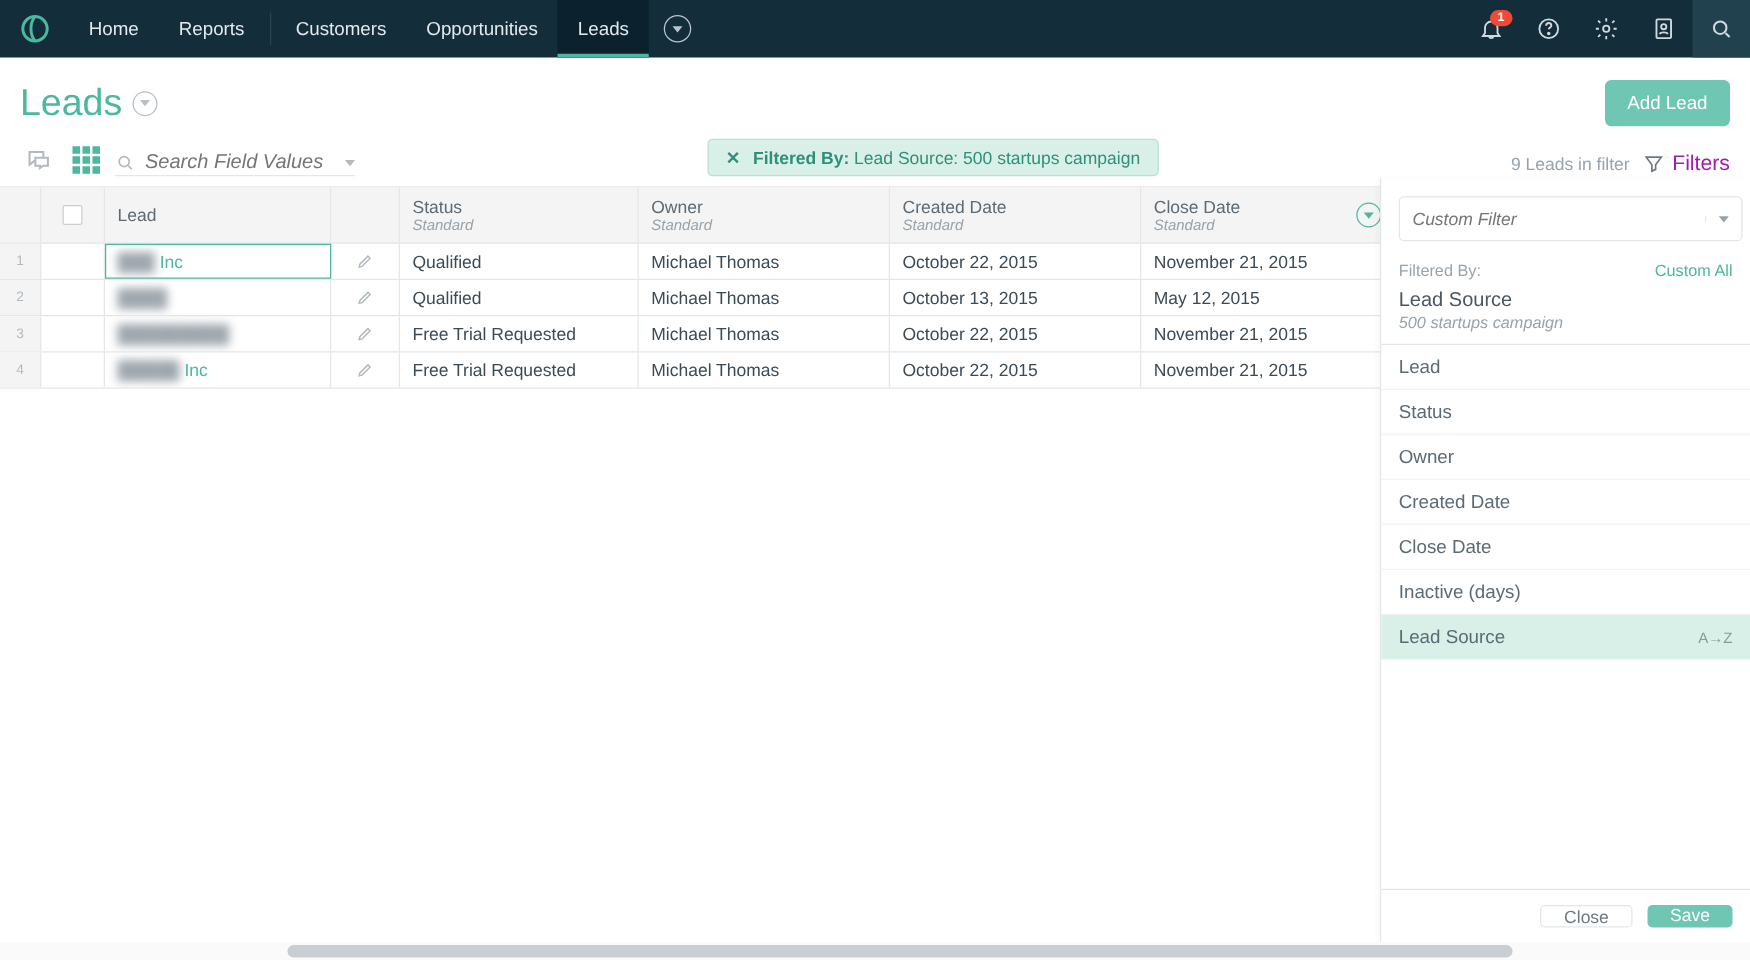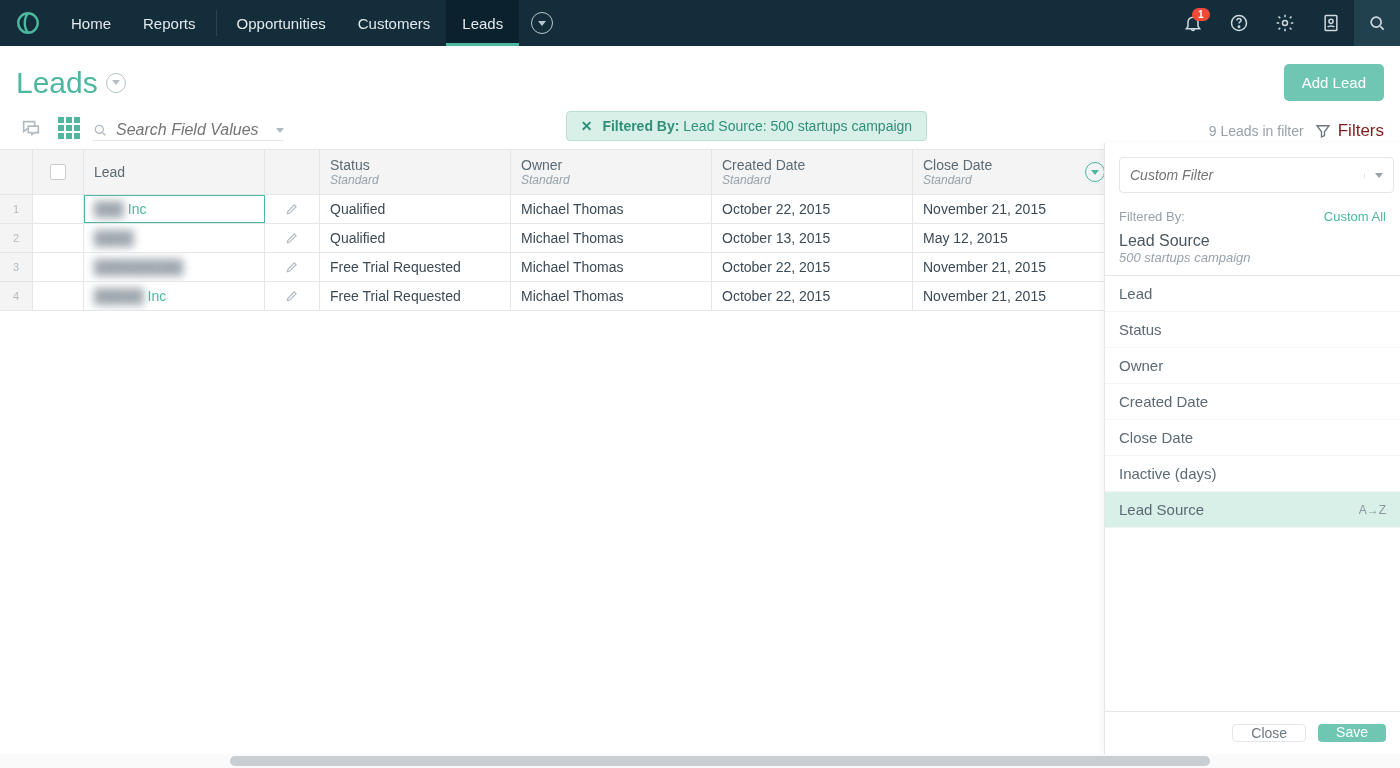--- a/index.html
+++ b/index.html
@@ -40,21 +40,21 @@
   .toolbar{display:flex;align-items:flex-end;padding:0 16px 8px 16px;position:relative}
   .tb-icon{width:30px;height:26px;display:flex;align-items:center;justify-content:center;margin-right:8px;cursor:pointer}
   .apps{display:grid;grid-template-columns:repeat(3,6px);grid-template-rows:repeat(3,6px);gap:2px}
   .apps span{background:var(--teal);width:6px;height:6px}
   .searchwrap{display:flex;align-items:center;color:var(--muted);border-bottom:1px solid var(--line);font-size:16px;font-style:italic}
   .searchwrap input{border:none;outline:none;font-size:16px;font-style:italic;color:var(--text);width:150px;background:transparent}
   .filterpill{margin:0 auto;background:var(--teal-pale);border:1px solid #b7e0d3;border-radius:4px;color:#2f8f78;font-size:14px;padding:6px 14px;display:flex;align-items:center;gap:10px}
   .filterpill .x{font-weight:700;color:#2f8f78;cursor:pointer}
   .filterpill b{font-weight:600}
   .rightinfo{display:flex;align-items:center;gap:10px;color:var(--muted);font-size:14px}
-  .filtersbtn{display:flex;align-items:center;gap:6px;font-size:17px;color:#7f1d1d;cursor:pointer}
+  .filtersbtn{display:flex;align-items:center;gap:6px;font-size:17px;color:#a21caf;cursor:pointer}
   
   .tablewrap{border-top:1px solid var(--line);display:flex}
   .tbl{flex:1}
   .thead{display:flex;background:var(--hdr);border-bottom:1px solid var(--line);height:44px}
   .th{border-right:1px solid var(--line);padding:4px 10px;display:flex;flex-direction:column;justify-content:center;font-size:14px;color:#5c6a74;position:relative}
   .th .sub{font-style:italic;font-size:12px;color:var(--muted)}
   .th-num{width:32px;border-right:1px solid var(--line);display:flex;align-items:center;justify-content:center}
   .th-check{width:30px}
   .th-lead{width:160px}
   .th-edit{width:34px}
@@ -107,22 +107,22 @@
   <div class="logo">
     <svg viewBox="0 0 24 24" fill="none" stroke="#4bb89f" stroke-width="2.2">
         <circle cx="12" cy="12" r="9"></circle>
         <path d="M12 3 C 8 8, 8 16, 12 21"></path>
       </svg>
   </div>
   <div id="nav-links" style="display: flex;">
       <div class="navlink">Home</div>
       <div class="navlink">Reports</div>
       <div class="navdivider"></div>
+      <div class="navlink">Customers</div>
       <div class="navlink">Opportunities</div>
-      <div class="navlink">Customers</div>
       <div class="navlink active">Leads</div>
     </div>
   <div class="navmore">
       <div class="circ">
         <div class="chevd" style="border-top-color:#b9c6cd"></div>
       </div>
     </div>
   <div class="navspacer"></div>
   <div class="navicon">
     <svg width="20" height="20" viewBox="0 0 24 24" fill="none" stroke="#cfd9df" stroke-width="1.8">

